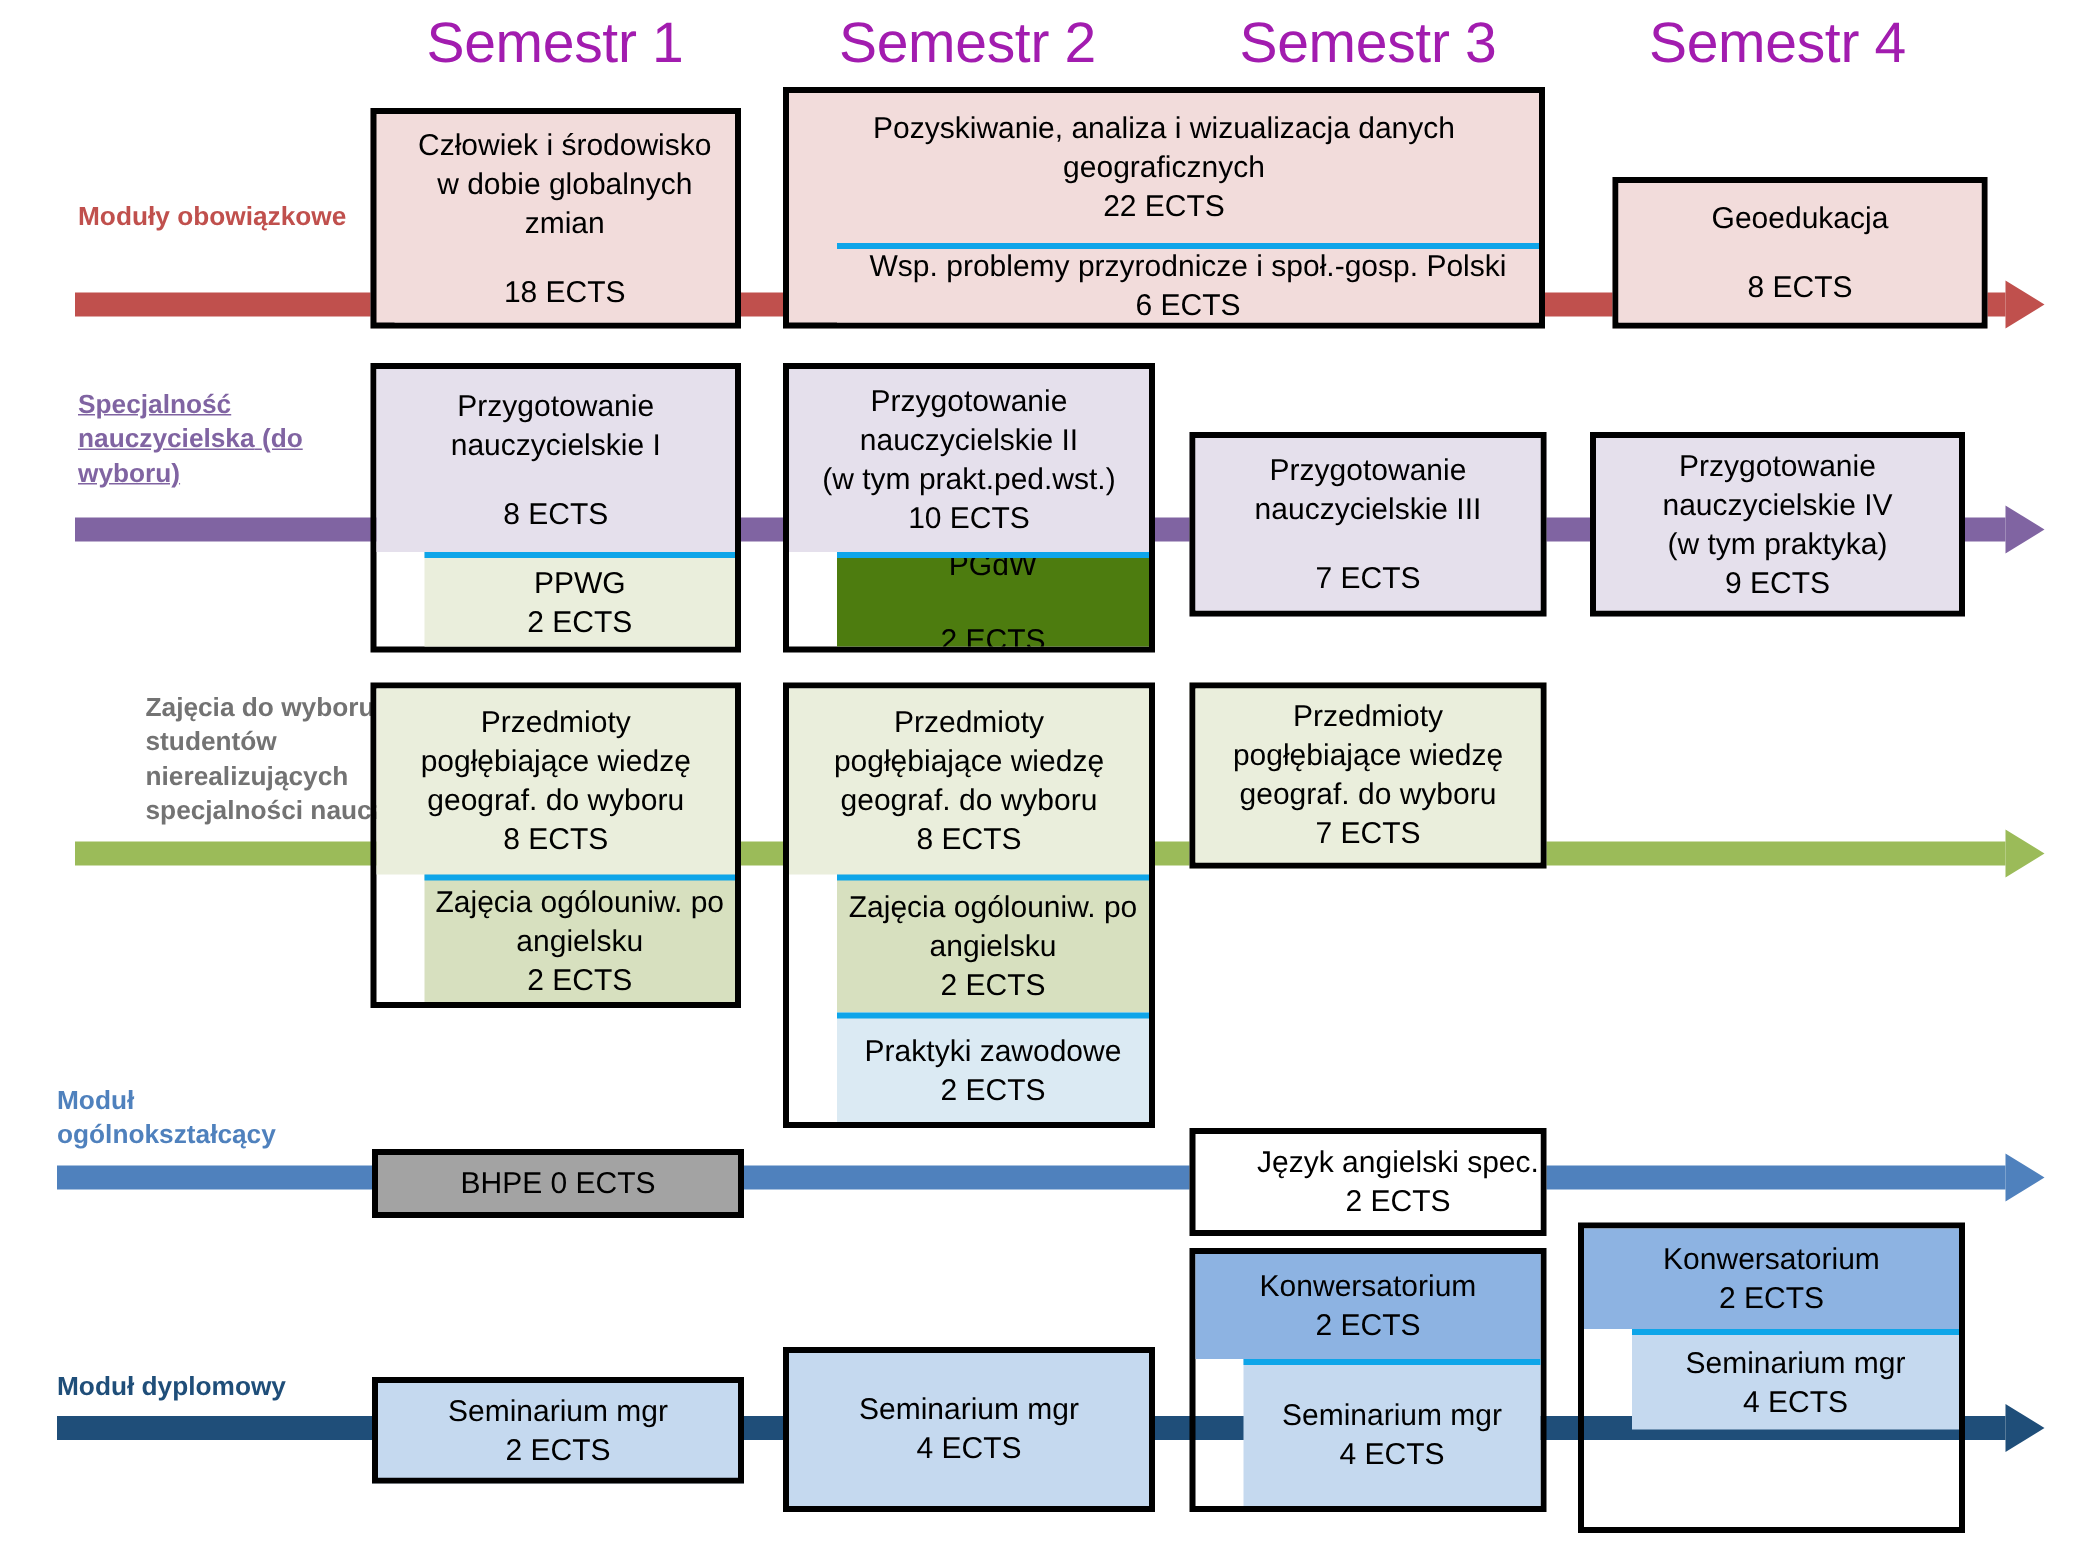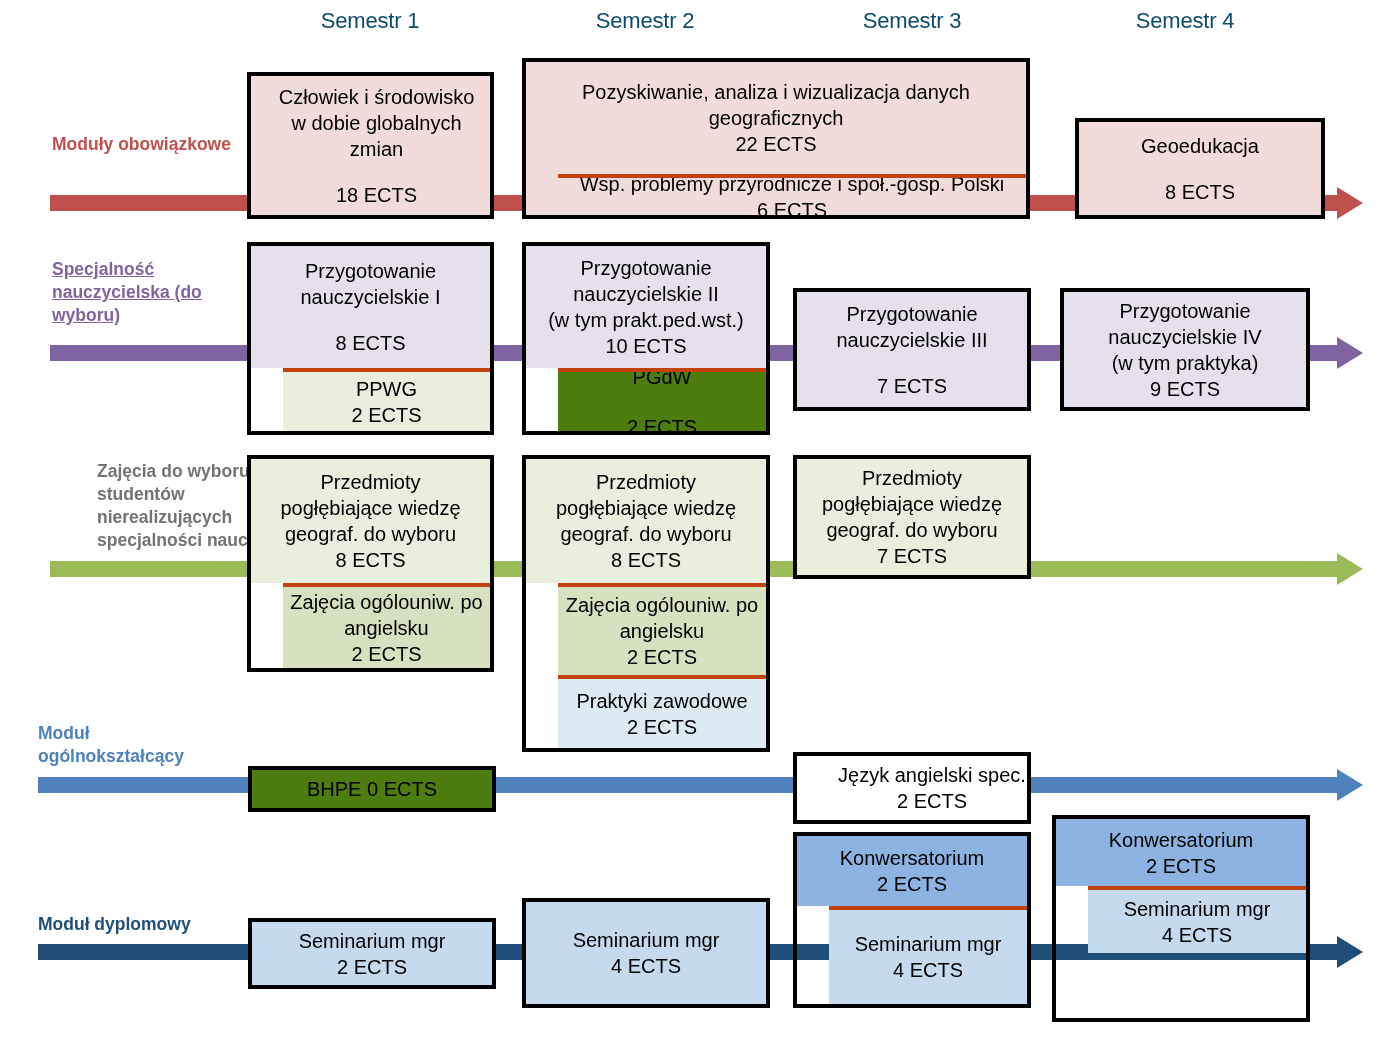--- a/index.html
+++ b/index.html
@@ -14,22 +14,22 @@
     position: relative;
     width: 1382px;
     height: 1037px;
     background: #ffffff;
     overflow: hidden;
   }
 
   
   .sem-head {
     position: absolute;
-    font-size: 22px;
-    color: #0c4a6e;
+    font-size: 38px;
+    color: #a21caf;
     text-align: center;
     white-space: nowrap;
     letter-spacing: -0.2px;
   }
 
   
   .row-label {
     position: absolute;
     font-size: 17.5px;
     font-weight: bold;
@@ -76,21 +76,21 @@
     flex-direction: column;
     align-items: center;
     justify-content: center;
     text-align: center;
     font-size: 20px;
     line-height: 1.30;
     color: #000000;
     padding: 2px 6px;
     overflow: hidden;
   }
-  .cell + .cell { border-top: 4px solid #c2410c; margin-left: 32px; }
+  .cell + .cell { border-top: 4px solid #0ea5e9; margin-left: 32px; }
   .cell .ln { display: block; white-space: nowrap; }
   .cell .gap { display: block; height: 20px; }
 </style>
 </head>
 <body>
 
 <div id="canvas">
 
   <div class="sem-head" style="left:260px; top:8px; width:220px;">Semestr 1</div>
   <div class="sem-head" style="left:535px; top:8px; width:220px;">Semestr 2</div>
@@ -110,21 +110,21 @@
     <div class="cell" style="flex:1; background:#f2dcdb;margin-left:12px;">
       <span class="ln">Człowiek i środowisko</span>
       <span class="ln">w dobie globalnych</span>
       <span class="ln">zmian</span>
       <span class="gap"></span>
       <span class="ln">18 ECTS</span>
     </div>
   </div>
 
   <div class="box" style="left:522px; top:58px; width:508px; height:161px; background:#f2dcdb;">
-    <div class="cell" style="height:112px; background:#f2dcdb;">
+    <div class="cell" style="height:100px; background:#f2dcdb;">
       <span class="ln">Pozyskiwanie, analiza i wizualizacja danych</span>
       <span class="ln">geograficznych</span>
       <span class="ln">22 ECTS</span>
     </div>
     <div class="cell" style="flex:1; background:#f2dcdb;">
       <span class="ln">Wsp. problemy przyrodnicze i społ.-gosp. Polski</span>
       <span class="ln">6 ECTS</span>
     </div>
   </div>
 
@@ -245,21 +245,21 @@
   <div class="row-label" style="left:38px; top:722px; width:200px; color:#4f81bd;">
     <span class="ln">Moduł</span>
     <span class="ln">ogólnokształcący</span>
   </div>
   <div class="track" style="left:38px; top:777px; width:1299px; color:#4f81bd;">
     <span class="shaft"></span>
     <span class="head"></span>
   </div>
 
   <div class="box" style="left:248px; top:766px; width:248px; height:46px; background:#ffffff;">
-    <div class="cell" style="flex:1; background:#4d7c0f;">
+    <div class="cell" style="flex:1; background:#a3a3a3;">
       <span class="ln">BHPE 0 ECTS</span>
     </div>
   </div>
 
   <div class="box" style="left:793px; top:752px; width:238px; height:72px; background:#ffffff;padding-left:40px;">
     <div class="cell" style="flex:1; background:#ffffff;">
       <span class="ln">Język angielski spec.</span>
       <span class="ln">2 ECTS</span>
     </div>
   </div>

